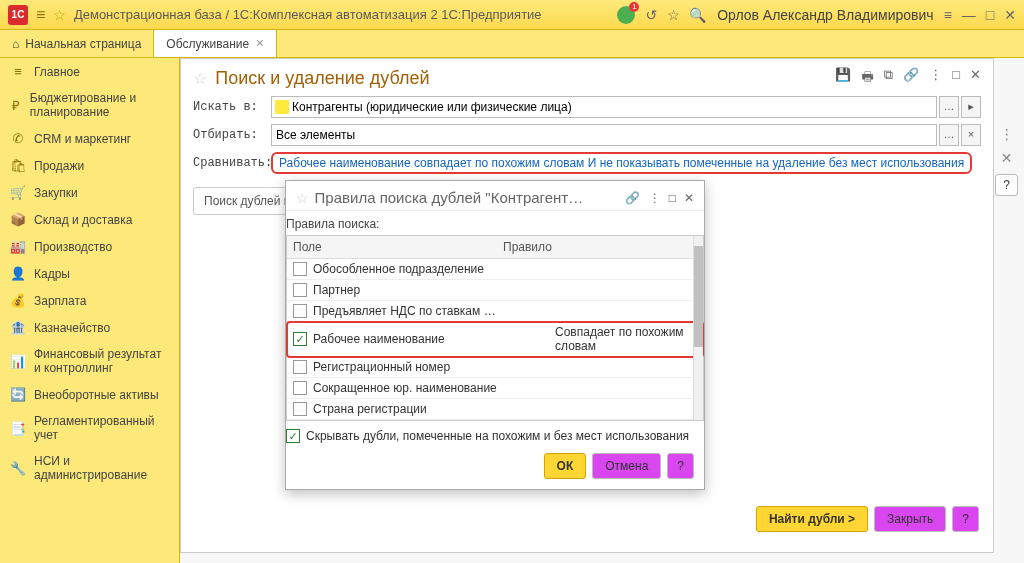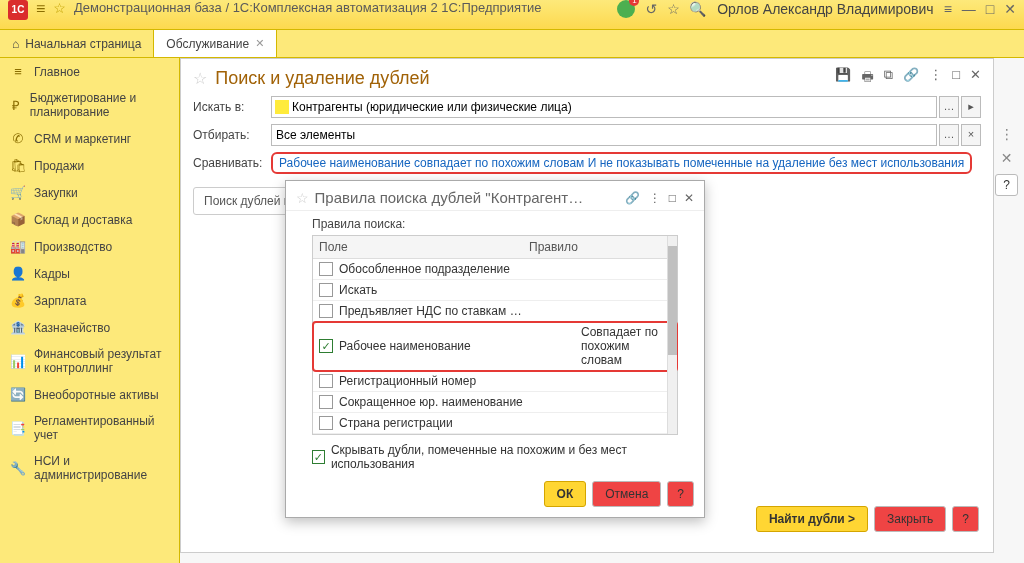--- a/index.html
+++ b/index.html
@@ -1,18 +1,18 @@
 <!DOCTYPE html>
 <html><head>
 <meta charset="utf-8">
 <style>
 * { box-sizing: border-box; margin: 0; padding: 0; font-family: Arial, sans-serif; font-size: 12px; }
 body { background: #f5f5f5; width: 1024px; height: 563px; overflow: hidden; position: relative; }
 
-.titlebar { height: 30px; background: linear-gradient(#fde97a, #fdd94f); display: flex; align-items: flex-start; padding: 0 8px; border-bottom: 1px solid #d4b800; }
+.titlebar { height: 30px; background: linear-gradient(#fde97a, #fdd94f); display: flex; align-items: center; padding: 0 8px; border-bottom: 1px solid #d4b800; }
 .titlebar .logo { width: 20px; height: 20px; background: #da2c2c; border-radius: 3px; color: #fff; font-weight: bold; text-align: center; line-height: 20px; font-size: 10px; margin-right: 8px; }
 .titlebar .menu-icon { font-size: 16px; margin-right: 8px; color: #8a6d00; }
 .titlebar .star { color: #c0a000; margin-right: 8px; font-size: 14px; }
 .titlebar .title { flex: 1; color: #5a5a5a; font-size: 13px; }
 .titlebar .right-icons { display: flex; align-items: center; gap: 10px; color: #666; }
 .titlebar .right-icons span { cursor: pointer; font-size: 14px; }
 .titlebar .user { font-size: 12px; color: #444; }
 .green-badge { position: relative; display: inline-block; width: 18px; height: 18px; background: #4caf50; border-radius: 50%; }
 .green-badge::after { content: "1"; position: absolute; top: -4px; right: -4px; background: #e53935; color: #fff; font-size: 8px; width: 10px; height: 10px; border-radius: 50%; text-align: center; line-height: 10px; }
 
@@ -30,42 +30,42 @@
 .content { flex: 1; background: #f7f7f7; position: relative; padding: 0 30px 10px 0; }
 
 .panel { background: #fff; border: 1px solid #ccc; margin: 0 0 0 0; height: 100%; position: relative; display: flex; flex-direction: column; }
 .panel-header { display: flex; align-items: center; padding: 8px 12px 4px; gap: 8px; }
 .panel-header .star { color: #ccc; font-size: 16px; }
 .panel-header h1 { font-size: 18px; font-weight: normal; color: #a16207; flex: 1; }
 .panel-header .tools { display: flex; gap: 10px; color: #666; }
 .panel-header .tools span { cursor: pointer; font-size: 13px; }
 
 .form-row { display: flex; align-items: center; padding: 3px 12px; gap: 6px; }
-.form-row label { width: 72px; color: #444; font-size: 12px; }
+.form-row label { width: 72px; color: #444; font-size: 12px; font-family: Liberation Mono, monospace; }
 .form-row .input-wrap { flex: 1; display: flex; }
 .form-row input.text { flex: 1; border: 1px solid #bbb; padding: 2px 4px; height: 22px; background: #fff; }
 .form-row .mini-btn { width: 20px; height: 22px; border: 1px solid #bbb; background: #f5f5f5; margin-left: 2px; text-align: center; line-height: 18px; cursor: pointer; font-size: 11px; color: #555; }
 .link-highlight { color: #1565c0; cursor: pointer; font-size: 12px; }
 .red-box { border: 2px solid #e53935; border-radius: 6px; padding: 2px 6px; display: inline-block; }
 
 .search-msg { margin: 10px 12px 0; border: 1px solid #ccc; border-radius: 3px; padding: 6px 10px; color: #555; background: #fff; font-size: 12px; width: fit-content; }
 
 .footer-btns { position: absolute; bottom: 20px; right: 14px; display: flex; gap: 6px; }
-.btn { border: 1px solid #bbb; background: #ef4444; padding: 5px 12px; border-radius: 3px; cursor: pointer; font-size: 12px; color: #333; }
+.btn { border: 1px solid #bbb; background: #d946ef; padding: 5px 12px; border-radius: 3px; cursor: pointer; font-size: 12px; color: #333; }
 .btn.primary { background: #ffd633; border-color: #d4a500; font-weight: bold; }
 .btn.help { padding: 5px 9px; }
 
 
 .modal { position: absolute; left: 285px; top: 180px; width: 420px; background: #fff; border: 1px solid #aaa; box-shadow: 0 4px 12px rgba(0,0,0,0.25); }
 .modal-header { display: flex; align-items: center; padding: 8px 10px 4px; gap: 6px; border-bottom: 1px solid #eee; }
 .modal-header .star { color: #ccc; font-size: 14px; }
 .modal-header .title { flex: 1; font-size: 15px; color: #666; }
 .modal-header .tools { display: flex; gap: 8px; color: #666; }
 .modal-header .tools span { cursor: pointer; font-size: 12px; }
-.modal-body { padding: 6px 26px 10px; }
+.modal-body { padding: 6px 0 10px; }
 .modal-body .sub { font-size: 12px; color: #444; margin-bottom: 4px; }
 .table-wrap { border: 1px solid #ccc; position: relative; }
 .table-head { display: flex; background: #f5f5f5; border-bottom: 1px solid #ddd; }
 .table-head .col { padding: 4px 6px; font-size: 12px; color: #555; }
 .col1 { width: 210px; }
 .col2 { flex: 1; }
 .table-row { display: flex; align-items: center; padding: 3px 6px; border-bottom: 1px solid #eee; gap: 6px; font-size: 12px; color: #333; }
 .table-row .chk { width: 14px; height: 14px; border: 1px solid #999; display: inline-flex; align-items: center; justify-content: center; font-size: 11px; color: #2e7d32; background: #fff; }
 .table-row.checked .chk { border-color: #2e7d32; }
 .table-row .c1 { width: 188px; overflow: hidden; text-overflow: ellipsis; white-space: nowrap; }
@@ -255,21 +255,21 @@
         <div class="col col2">Правило</div>
       </div>
       <div id="rules-body">
           <div class="table-row">
             <span class="chk"></span>
             <span class="c1">Обособленное подразделение</span>
             <span class="c2"></span>
           </div>
           <div class="table-row">
             <span class="chk"></span>
-            <span class="c1">Искать</span>
+            <span class="c1">Партнер</span>
             <span class="c2"></span>
           </div>
           <div class="table-row">
             <span class="chk"></span>
             <span class="c1">Предъявляет НДС по ставкам 4% …</span>
             <span class="c2"></span>
           </div>
           <div class="table-row checked highlight">
             <span class="chk">✓</span>
             <span class="c1">Рабочее наименование</span>

